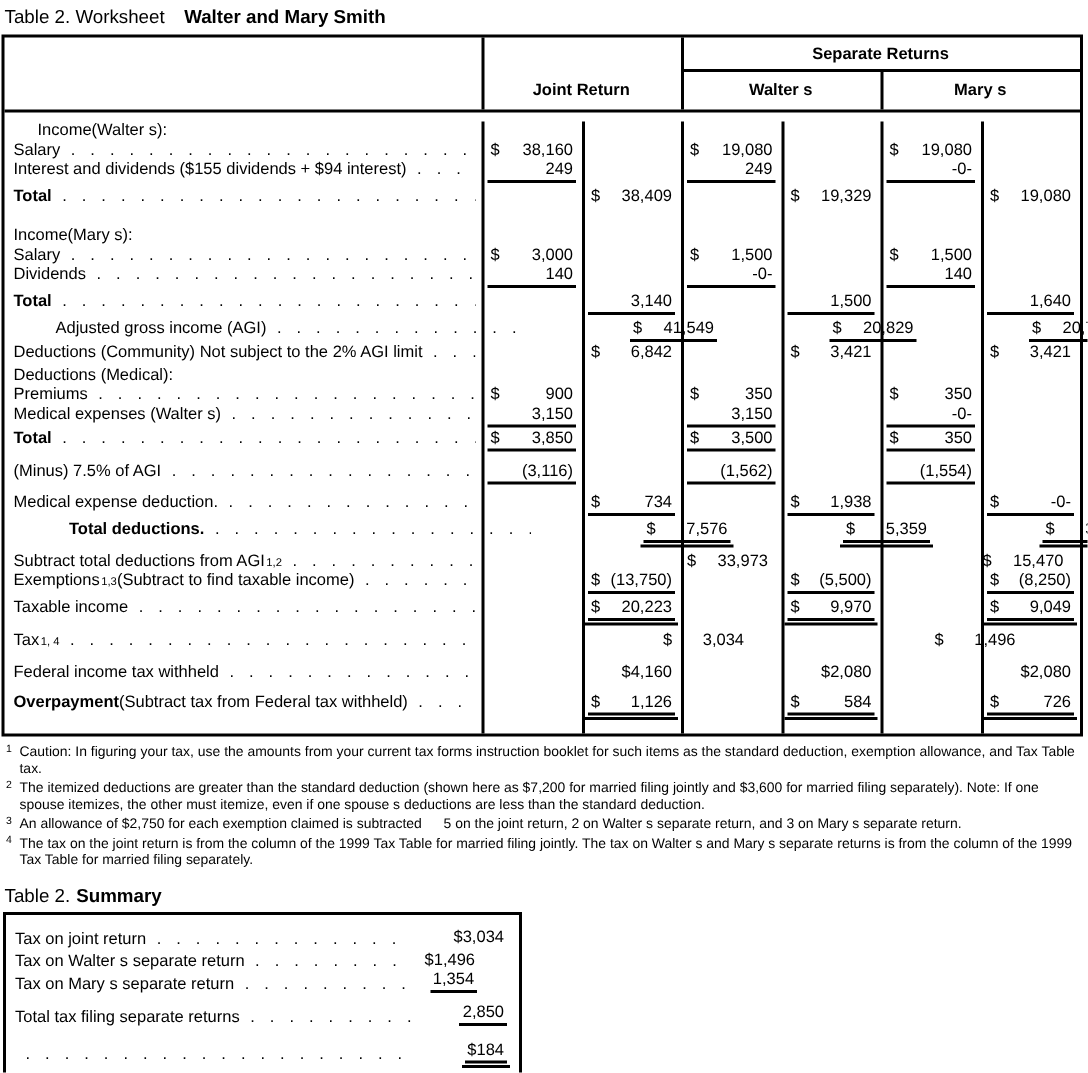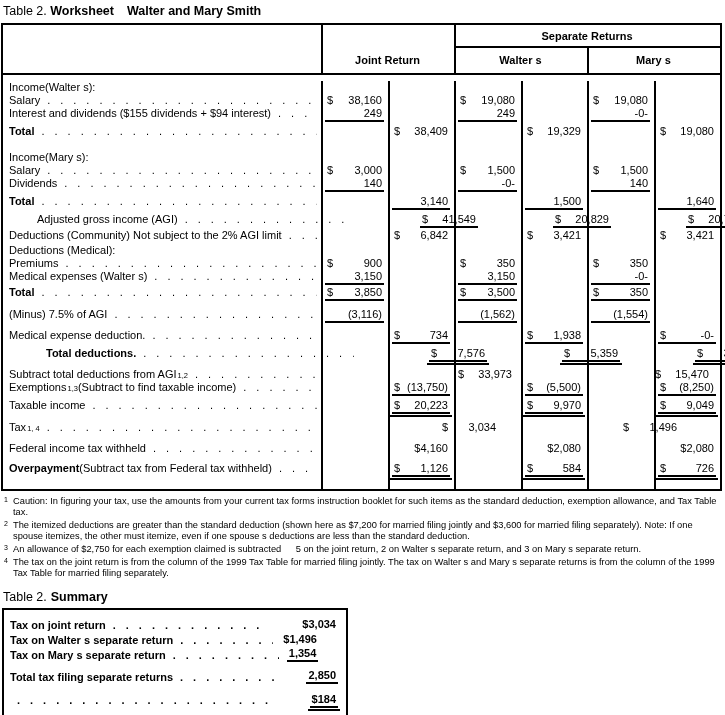--- a/index.html
+++ b/index.html
@@ -5,21 +5,21 @@
   html,body{margin:0;padding:0;}
   body{
     width:725px;height:715px;background:#ffffff;color:#000000;
     font-family:"Liberation Sans", sans-serif;font-size:11px;
     overflow:hidden;position:relative;
   }
   .page{padding:2px 1px 0 1px;}
 
   
   .doc-title{font-size:12.5px;padding:2px 0 5px 2px;white-space:nowrap;}
-  .doc-title .b{font-weight:bold;}
+  .doc-title .b{font-weight:normal;}
   .doc-title .nm{font-weight:bold;margin-left:13px;}
 
   
   .wstable{width:717px;border:2px solid #000;}
   .ws-header{position:relative;display:grid;grid-template-columns:318px 133px 133px 133px;
              grid-template-rows:21px 27px;border-bottom:2px solid #000;font-weight:bold;}
   .h-joint{grid-column:2;grid-row:1/3;display:flex;align-items:flex-end;justify-content:center;padding-bottom:7px;}
   .h-sep{grid-column:3/5;grid-row:1;display:flex;align-items:center;justify-content:center;}
   .h-walter{grid-column:3;grid-row:2;display:flex;align-items:flex-end;justify-content:center;padding-bottom:7px;}
   .h-mary{grid-column:4;grid-row:2;display:flex;align-items:flex-end;justify-content:center;padding-bottom:7px;}
@@ -52,21 +52,21 @@
 
   
   .fns{margin:5px 2px 0 2px;font-size:9.3px;line-height:11px;}
   .fn{position:relative;padding-left:10px;margin-bottom:2px;}
   .fn .mark{position:absolute;left:1px;top:-2px;font-size:7px;}
 
   
   .sum-title{font-size:12.5px;margin:11px 0 4px 2px;}
   .sum-title .b{font-weight:bold;margin-left:4px;}
   .sumbox{width:332px;border:2px solid #000;margin-left:1px;padding:7px 4px 9px 6px;}
-  .srow{display:flex;align-items:center;height:15px;font-weight:bold;}
+  .srow{display:flex;align-items:flex-end;height:15px;}
   .slabel{flex:1 1 auto;min-width:0;display:flex;align-items:baseline;overflow:hidden;padding-right:4px;white-space:nowrap;}
   .smid{width:60px;}
   .sright{width:52px;}
 </style>
 </head>
 <body>
 
 <div class="page">
 
   <div class="doc-title"><span>Table 2.</span> <span class="b">Worksheet</span><span class="nm">Walter and Mary Smith</span></div>
@@ -83,21 +83,21 @@
       <div class="ln hv3"></div>
       <div class="ln hh1"></div>
     </div>
     <div class="ws-body" id="ws-body">
       <div class="ln bv1"></div>
       <div class="ln bv2"></div>
       <div class="ln bv3"></div>
       <div class="ln bv4"></div>
       <div class="ln bv5"></div>
       <div class="ln bv6"></div>
-    <div class="wrow" style="margin-top: 6px;">
+    <div class="wrow" style="margin-top: 6px; padding-left: 16px;">
           <div class="lblcell">
             <span>Income(Walter s):</span>
           </div>
           <div class="cell"></div>
           <div class="cell"></div>
           <div class="cell"></div>
           <div class="cell"></div>
           <div class="cell"></div>
           <div class="cell"></div>
         </div>

